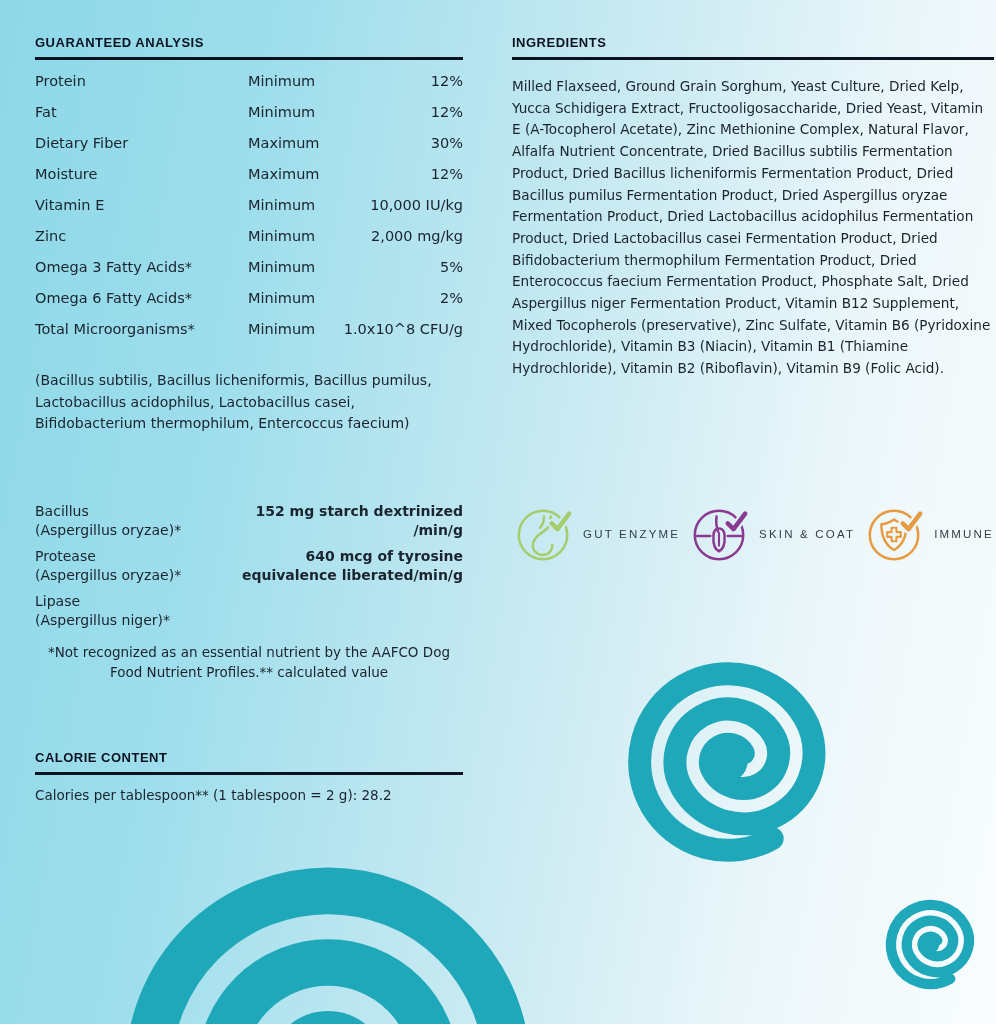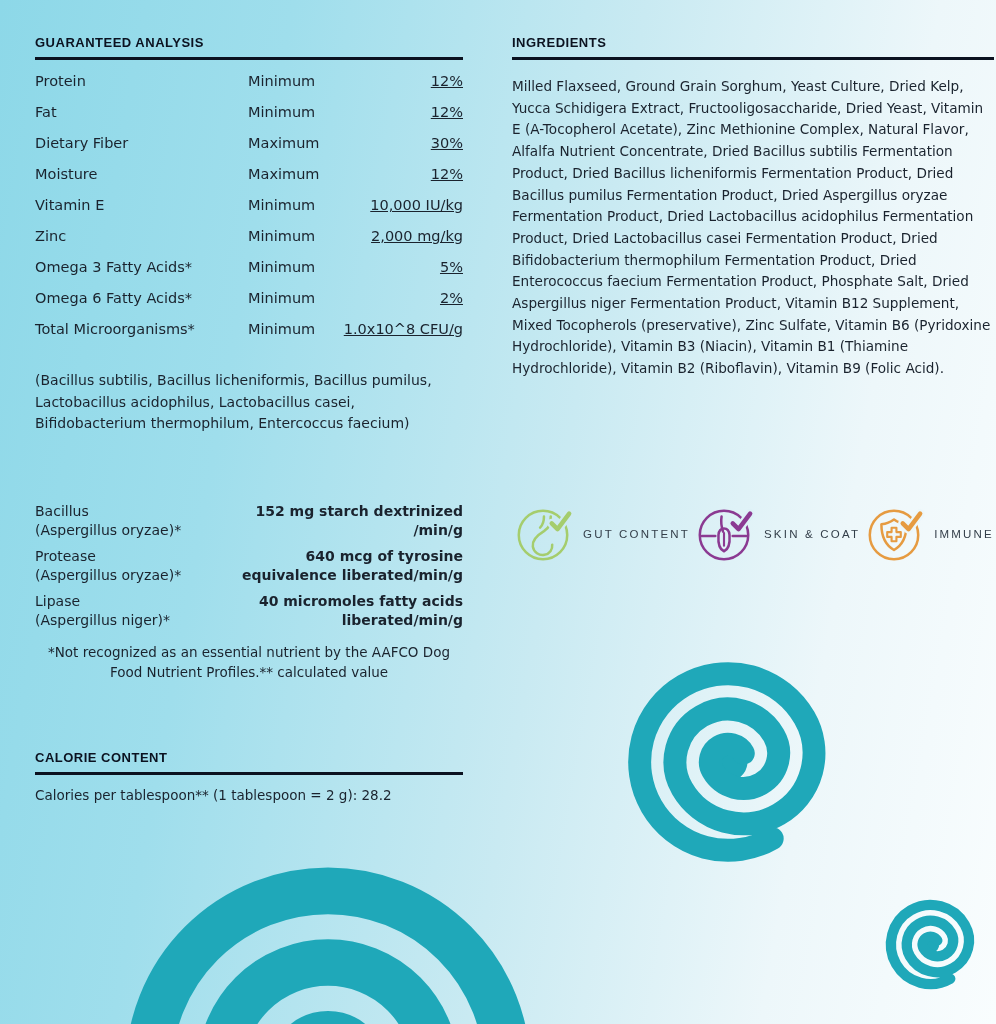--- a/index.html
+++ b/index.html
@@ -24,21 +24,21 @@
     font-weight:700;font-size:13px;letter-spacing:.5px;
     color:#0b1220;
     border-bottom:3px solid #0b1220;
   }
   h2.small{font-size:15px;letter-spacing:.2px;}
 
   
   .ga-table{margin-top:13px;}
   .ga-row{position:relative;height:31px;font-size:14.5px;}
   .ga-qual{position:absolute;left:213px;top:0;}
-  .ga-val{position:absolute;right:0;top:0;text-align:center;text-decoration:underline;}
+  .ga-val{position:absolute;right:0;top:0;text-align:center;}
   .ga-note{margin-top:18px;font-size:14px;line-height:21.5px;}
 
   
   .enz-table{margin-top:16px;}
   .enz-row{display:flex;margin-bottom:7px;font-size:14px;line-height:19px;}
   .enz-label{width:188px;}
   .enz-val{width:240px;margin-left:auto;text-align:right;font-weight:bold;}
   .footnote{margin-top:12px;font-size:13.5px;line-height:20px;text-align:center;}
 
   .calorie-line{margin-top:12px;font-size:13.5px;white-space:nowrap;}
@@ -132,21 +132,20 @@
           <div>Protease</div>
           <div>(Aspergillus oryzae)*</div>
         </div>
         <div class="enz-val">640 mcg of tyrosine equivalence liberated/min/g</div>
       </div>
       <div class="enz-row">
         <div class="enz-label">
           <div>Lipase</div>
           <div>(Aspergillus niger)*</div>
         </div>
-        <div class="enz-val">40 micromoles fatty acids liberated/min/g</div>
       </div>
     </div>
     <div class="footnote">*Not recognized as an essential nutrient by the AAFCO Dog Food Nutrient Profiles.** calculated value</div>
   </section>
 
   <section class="sec-calorie">
     <h2>CALORIE CONTENT</h2>
     <div class="calorie-line">Calories per tablespoon** (1 tablespoon = 2 g): 28.2</div>
   </section>
 
@@ -161,21 +160,21 @@
       <div class="bf-item">
         <span class="bf-icon">
           <svg width="62" height="62" viewBox="0 0 64 64" fill="none">
             <circle cx="32" cy="33" r="25" stroke="#a5cd6d" stroke-width="2.6"></circle>
             <path d="M40 14 C40 21 39 25 33 29 C24 34.5 20.5 39 21.5 45 C22.5 51 28 54.5 33.5 53.5 C39 52.5 42 48 41.5 43" stroke="#a5cd6d" stroke-width="2.6" stroke-linecap="round"></path>
             <path d="M33 14 C33 19 32.5 22 29 25.5" stroke="#a5cd6d" stroke-width="2.6" stroke-linecap="round"></path>
             <path d="M41 21 L47 27 L59 11" stroke="#cdeaf2" stroke-width="9.5" stroke-linecap="round" stroke-linejoin="round"></path>
             <path d="M41 21 L47 27 L59 11" stroke="#a5cd6d" stroke-width="4.6" stroke-linecap="round" stroke-linejoin="round"></path>
           </svg>
         </span>
-        <span class="bf-label">GUT CONTENT</span>
+        <span class="bf-label">GUT ENZYME</span>
       </div>
 
       <div class="bf-item">
         <span class="bf-icon">
           <svg width="62" height="62" viewBox="0 0 64 64" fill="none">
             <circle cx="32" cy="33" r="25" stroke="#8b3a92" stroke-width="2.6"></circle>
             <path d="M9 34 H23" stroke="#8b3a92" stroke-width="2.6" stroke-linecap="round"></path>
             <path d="M41 34 H55" stroke="#8b3a92" stroke-width="2.6" stroke-linecap="round"></path>
             <path d="M29.5 14 C28.5 20 29.5 25 31 29.5" stroke="#8b3a92" stroke-width="2.6" stroke-linecap="round"></path>
             <path d="M26.3 33 C25.7 42 27.7 48 32 49.8 C36.3 48 38.3 42 37.7 33 C37.3 28.5 35 26.3 32 26.3 C29 26.3 26.7 28.5 26.3 33 Z" stroke="#8b3a92" stroke-width="2.6" stroke-linejoin="round"></path>

